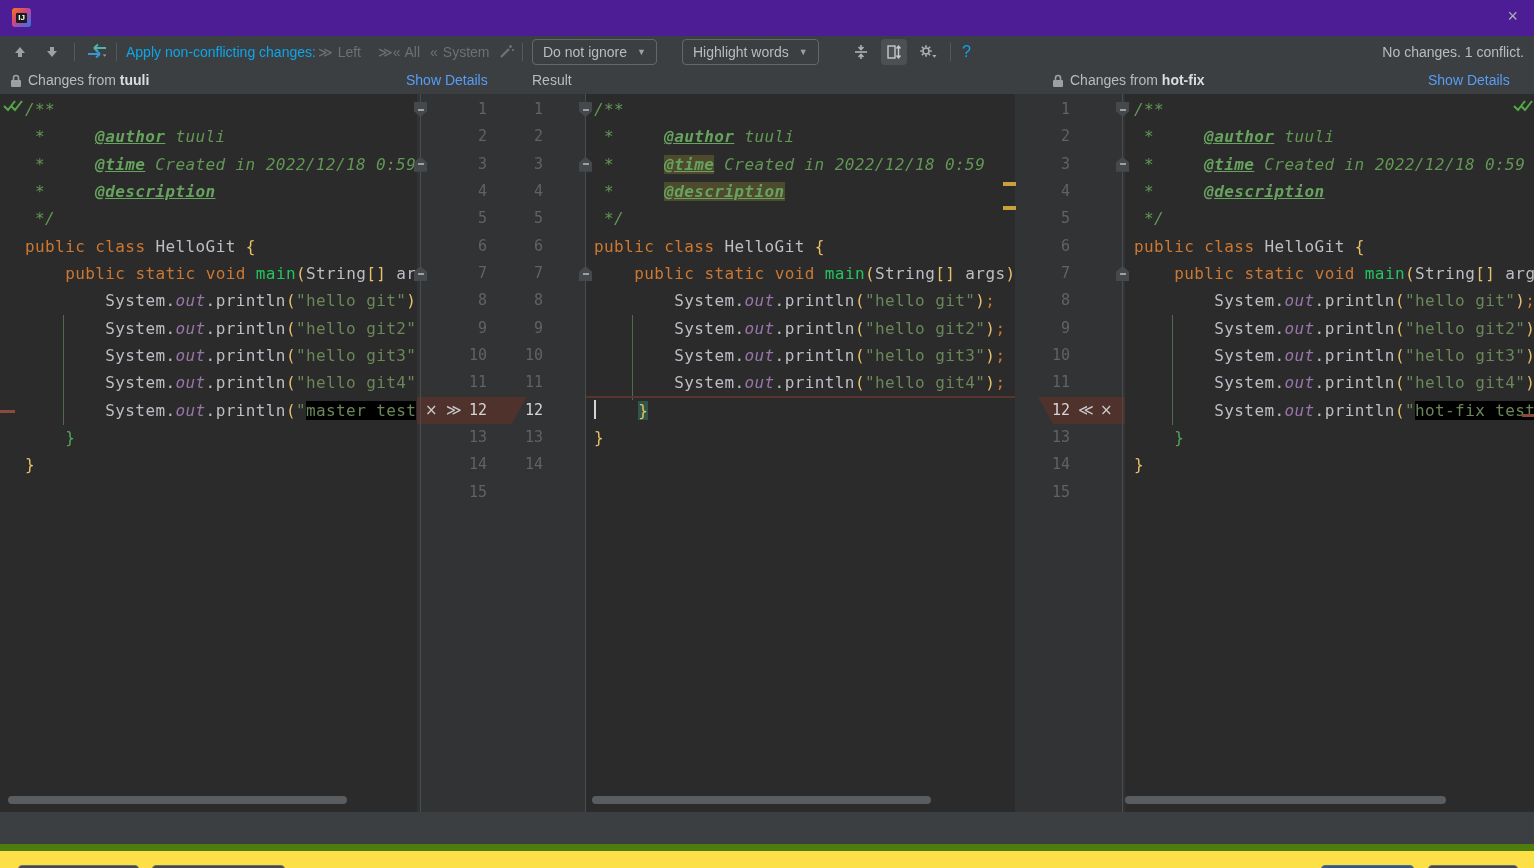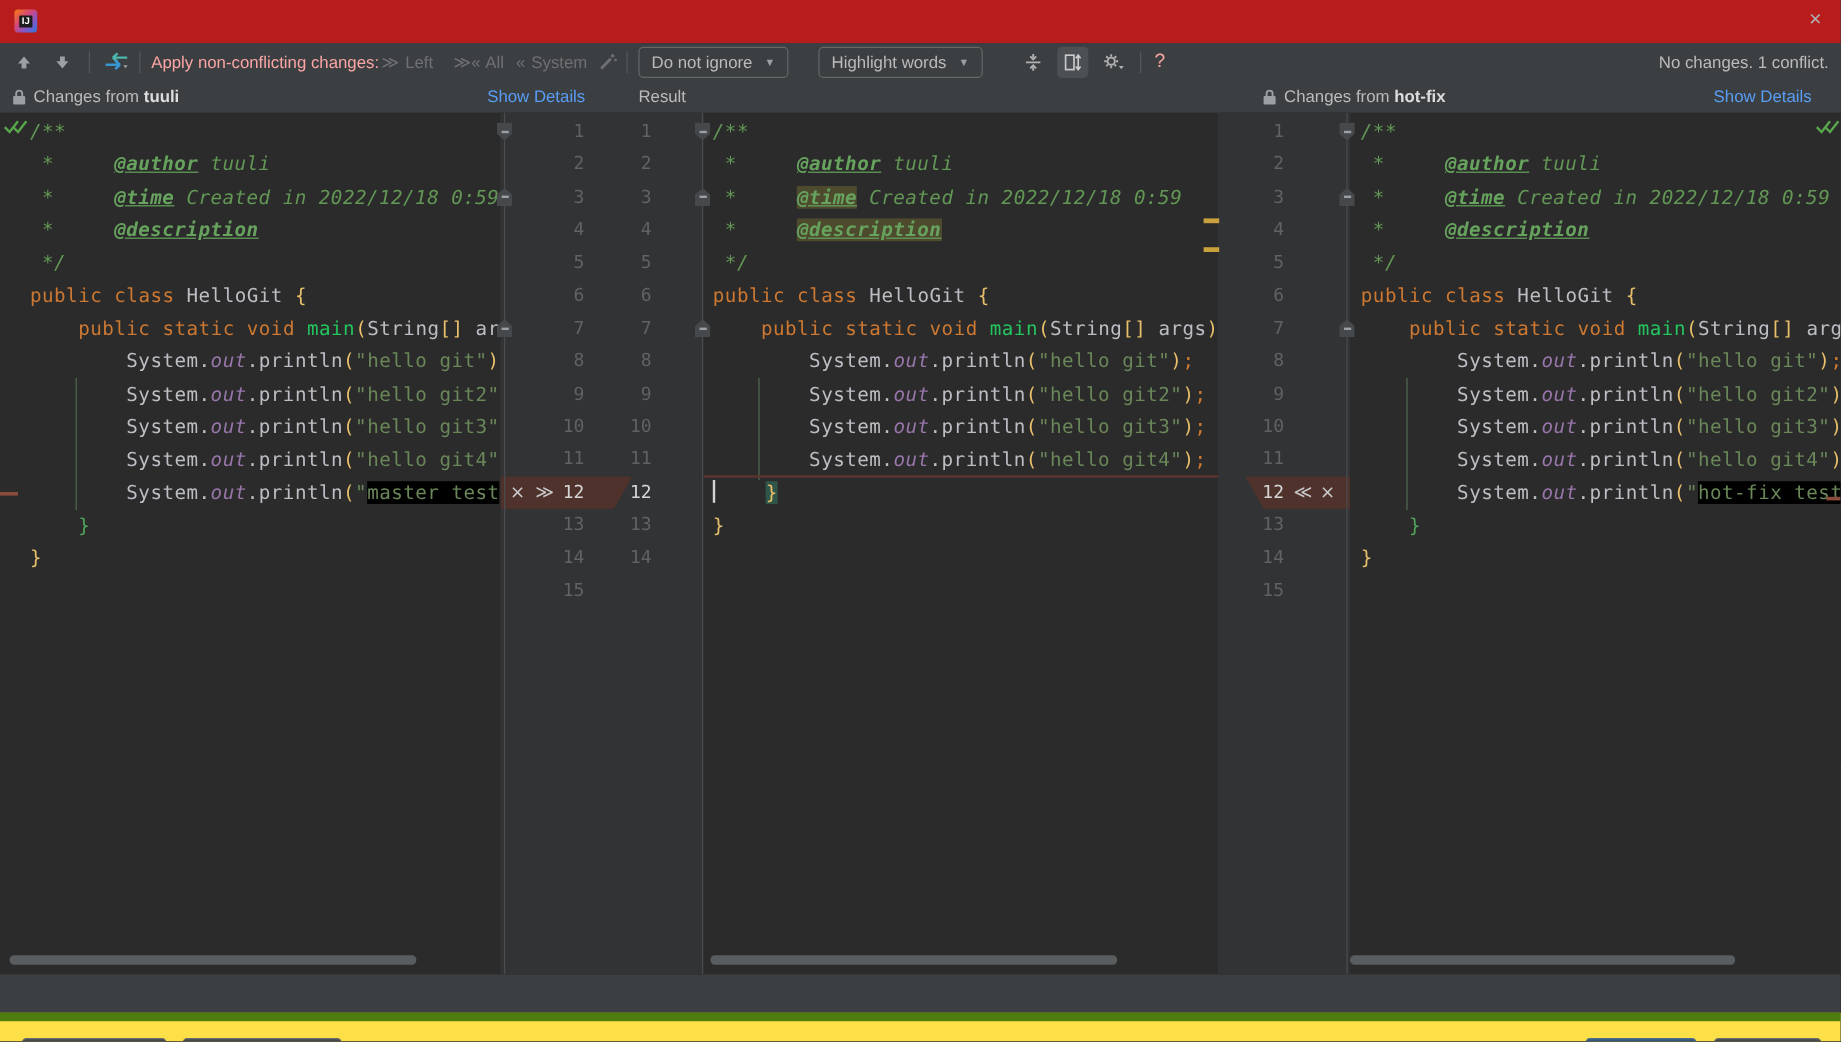--- a/index.html
+++ b/index.html
@@ -1,28 +1,28 @@
 <!DOCTYPE html>
 <html><head>
 <meta charset="utf-8">
 <style>
   html,body{margin:0;padding:0;background:#2B2B2B;}
   #window{position:relative;width:1534px;height:868px;background:#3C3F41;overflow:hidden;
           font-family:"Liberation Sans",sans-serif;color:#BBBBBB;font-size:14px;}
   
-  #titlebar{position:absolute;left:0;top:0;width:100%;height:36px;background:#b91c1c;border-bottom:1px solid #2F3133;}
+  #titlebar{position:absolute;left:0;top:0;width:100%;height:36px;background:#4c1d95;border-bottom:1px solid #2F3133;}
   #app-icon{position:absolute;left:12px;top:8px;width:19px;height:19px;border-radius:3px;
             background:linear-gradient(135deg,#f97a12 0%,#d5467a 40%,#7c59c9 70%,#2f7bd8 100%);
             display:flex;align-items:center;justify-content:center;}
   #app-icon span{color:#fff;font-size:8px;font-weight:bold;background:#1c1c1c;padding:1px 2px;border-radius:1px;line-height:8px;}
   #win-title{position:absolute;left:40px;top:9px;color:#BBBBBB;}
   #win-close{position:absolute;right:16px;top:6px;color:#AFB1B3;font-size:18px;cursor:default;}
   
   #toolbar{position:absolute;left:0;top:36px;width:100%;height:32px;background:#3C3F41;}
-  .tb{position:absolute;top:0;height:32px;display:flex;align-items:center;color:#fca5a5;}
+  .tb{position:absolute;top:0;height:32px;display:flex;align-items:center;color:#0ea5e9;}
   .tb-sep{position:absolute;top:7px;width:1px;height:18px;background:#55585B;}
   .tb-dis{color:#6E7073;}
   .combo{position:absolute;top:3px;height:24px;border:1px solid #646869;border-radius:4px;
          display:flex;align-items:center;padding:0 10px;color:#BBBBBB;background:#3C3F41;}
   .combo .arr{margin-left:10px;font-size:9px;color:#9DA0A3;}
   .ic-btn{display:flex;align-items:center;justify-content:center;}
   .ic-sel{background:#4C5053;border-radius:4px;}
   #status-right{position:absolute;right:10px;top:8px;color:#BBBBBB;}
   
   #headers{position:absolute;left:0;top:68px;width:100%;height:26px;background:#3C3F41;border-bottom:1px solid #292B2D;}

